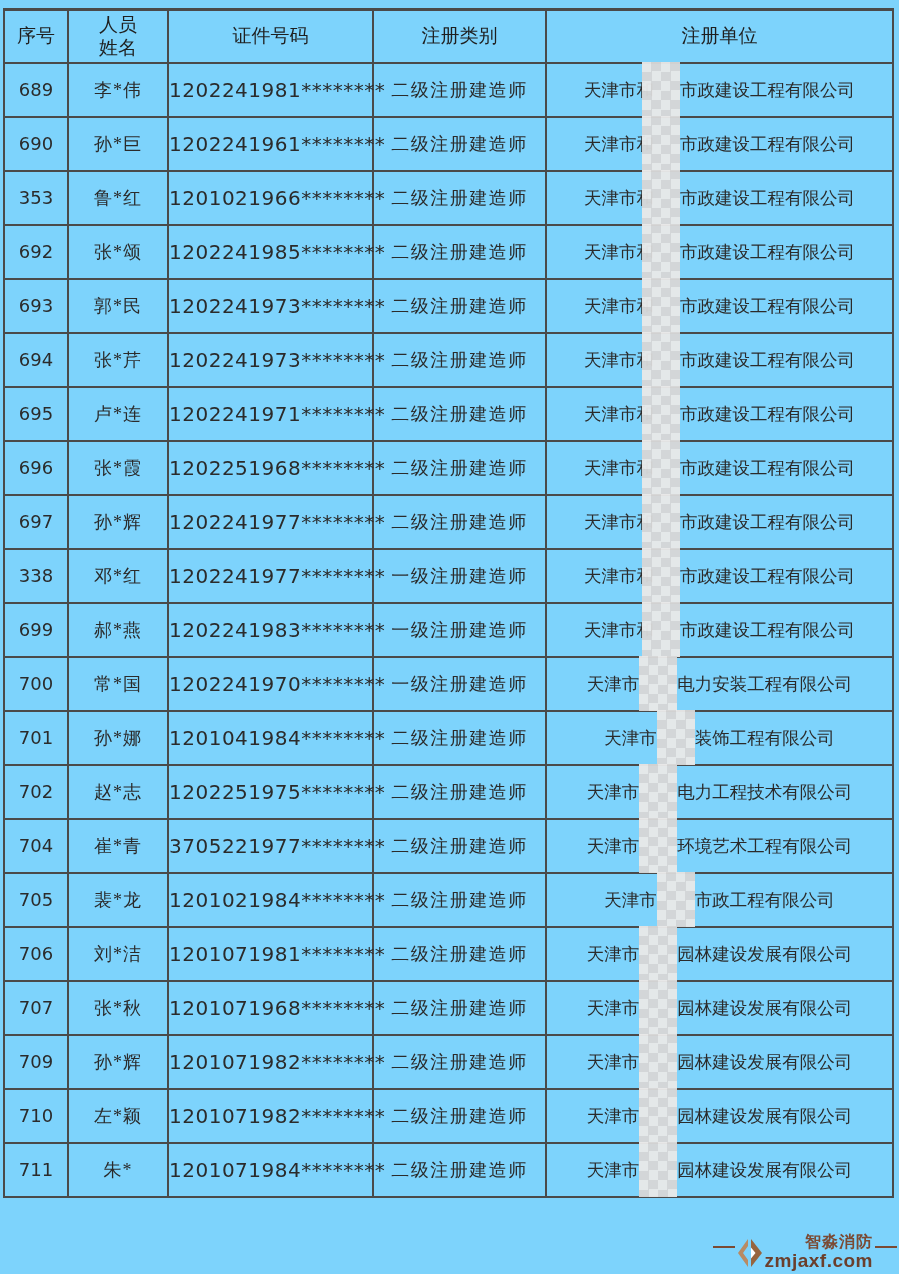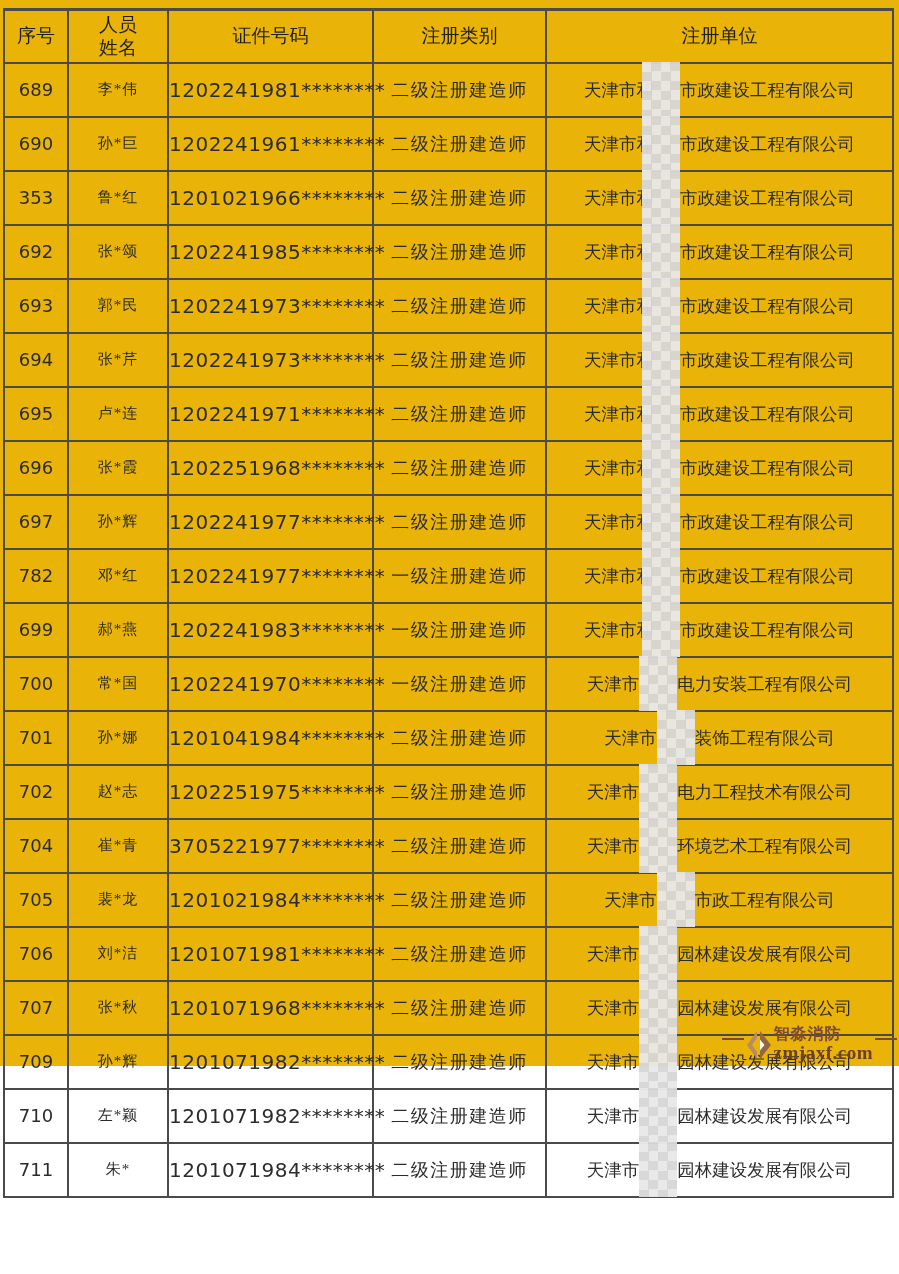--- a/index.html
+++ b/index.html
@@ -4,21 +4,21 @@
 <style>
   html,body{margin:0;padding:0;}
   body{
     width:899px;height:1274px;
     background:#ffffff;
     font-family:"Liberation Serif","DejaVu Serif",serif;
     position:relative;
     overflow:hidden;
   }
   .page{
-    position:absolute;left:0;top:0;width:899px;height:1066px;background:#eab308;
+    position:absolute;left:0;top:0;width:899px;height:1274px;background:#7dd3fc;
   }
   table.reg{
     position:absolute;
     left:3px;top:8px;
     width:889px;
     border-collapse:collapse;
     table-layout:fixed;
   }
   table.reg th, table.reg td{
     border:2px solid #4a4a4a;
@@ -38,21 +38,21 @@
     line-height:1.25;
     border-top:3px solid #4a4a4a;
   }
   td.c-seq{
     font-family:"DejaVu Sans","Liberation Sans",sans-serif;
     font-size:18px;
     color:#1e1e1e;
     border-radius:21px;
   }
   td.c-name{
-    font-size:15px;
+    font-size:18px;
     letter-spacing:1px;
   }
   td.c-id{
     font-family:"DejaVu Sans","Liberation Sans",sans-serif;
     font-size:20px;
     color:#151515;
     letter-spacing:0.5px;
   }
   td.c-cat{
     font-size:18px;
@@ -104,21 +104,22 @@
   .wm-rule.right{margin-left:2px;}
   .wm-logo{
     width:26px;height:32px;
     margin-top:3px;
     margin-right:2px;
   }
   .wm-text{
     display:flex;
     flex-direction:column;
     line-height:1.05;
-    font-family:Liberation Serif, serif;
+    font-family:Liberation Sans, sans-serif;
+    text-align:right;
   }
   .wm-cn{
     font-size:16px;
     font-weight:bold;
     color:#7b4a33;
     letter-spacing:1px;
   }
   .wm-en{
     font-size:19px;
     font-weight:bold;
@@ -261,21 +262,21 @@
       <td class="c-cat">二级注册建造师</td>
       <td class="c-unit">
         <div class="unit-wrap clip">
           <span class="pre">天津市和</span>
           <span class="mosaic"></span>
           <span class="suf">市政建设工程有限公司</span>
         </div>
       </td>
     </tr>
         <tr>
-      <td class="c-seq">782</td>
+      <td class="c-seq">338</td>
       <td class="c-name">邓*红</td>
       <td class="c-id">1202241977********</td>
       <td class="c-cat">一级注册建造师</td>
       <td class="c-unit">
         <div class="unit-wrap clip">
           <span class="pre">天津市和</span>
           <span class="mosaic"></span>
           <span class="suf">市政建设工程有限公司</span>
         </div>
       </td>

